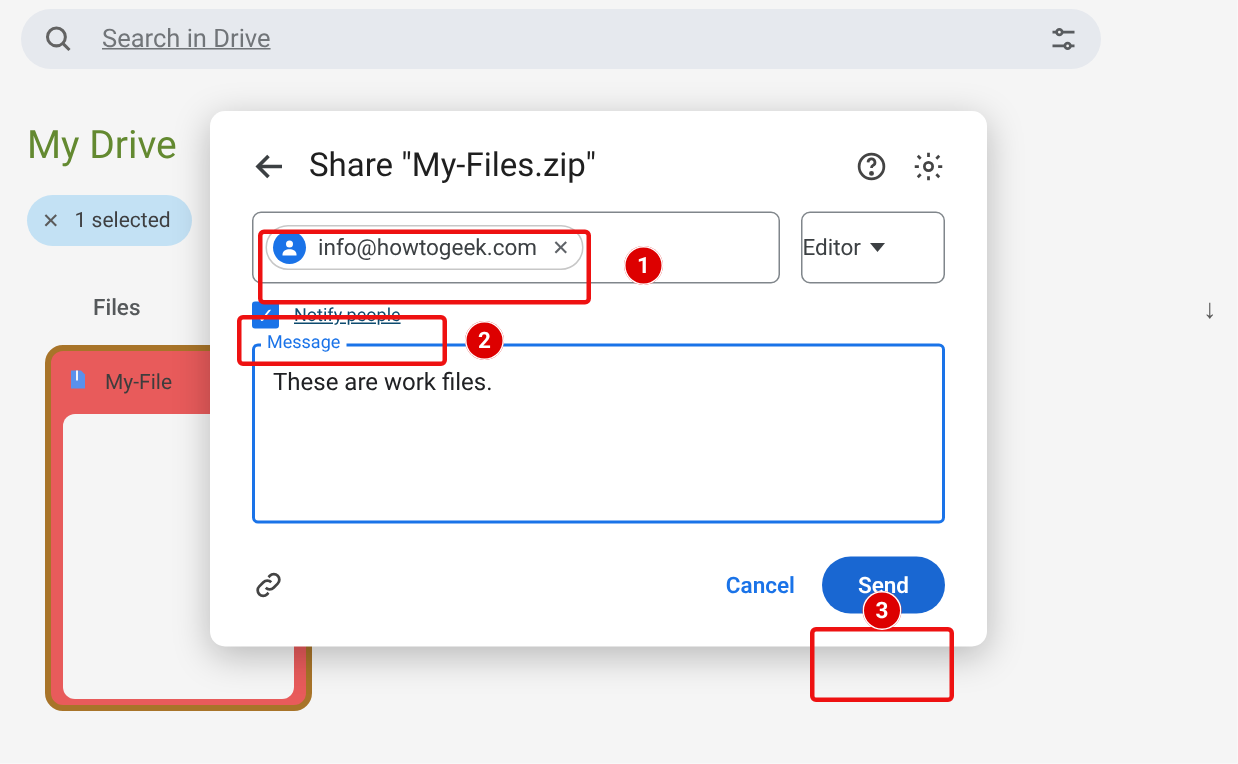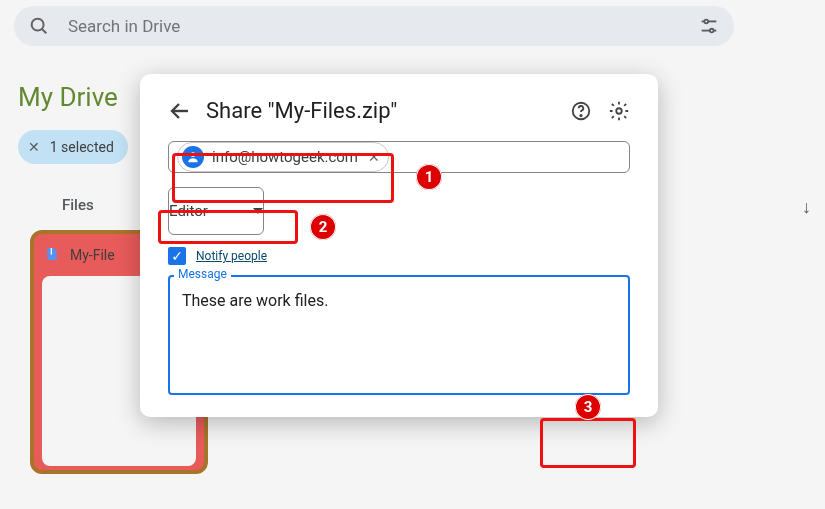--- a/index.html
+++ b/index.html
@@ -1,21 +1,21 @@
 <!DOCTYPE html>
 <html><head>
 <meta charset="utf-8">
 <style>
   * { box-sizing: border-box; margin: 0; padding: 0; font-family: "Google Sans", Roboto, Arial, sans-serif; }
   body { width: 825px; height: 509px; background: #fff; position: relative; overflow: hidden; }
   
   .scrim { position:absolute; inset:0; background: rgba(200,200,200,0.18); z-index:5; pointer-events:none; }
 
   
-  .searchbar { position:absolute; left:14px; top:6px; width:720px; height:40px; background:#edf1f7; border-radius:30px; display:flex; align-items:center; padding:0 14px; color:#5f6368; }
+  .searchbar { position:absolute; left:14px; top:6px; width:720px; height:40px; background:#edf1f7; border-radius:30px; display:flex; align-items:center; padding:0 14px; color:#5f6368;text-decoration:underline; }
   .searchbar .sicon { width:22px; height:22px; color:#4d4d4d; }
   .searchbar .splace { margin-left:18px; font-size:17px; color:#5f6368; }
   .searchbar .filt { margin-left:auto; color:#414549; }
 
   
   .title { position:absolute; left:18px; top:82px; font-size:26px; color:#4d7c0f; }
   .selchip { position:absolute; left:18px; top:130px; height:34px; background:#c2e7fe; border-radius:18px; display:flex; align-items:center; padding:0 14px 0 10px; font-size:14px; color:#202124; gap:10px; }
   .selchip .xi { font-size:14px; color:#444; }
   .fileslabel { position:absolute; left:18px; top:196px; font-size:15px; color:#3c4043; font-weight:500;margin-left:44px; }
   .updown { position:absolute; right:14px; top:196px; color:#444; font-size:18px; }
@@ -26,27 +26,27 @@
   .filecard .thumb { margin:0 8px 8px 8px; height:190px; background:#fff; border-radius:8px; }
 
   
   .modal { position:absolute; left:140px; top:74px; width:518px; background:#fff; border-radius:10px; box-shadow:0 6px 24px rgba(0,0,0,0.25); z-index:10; padding:24px 28px 22px 28px; }
   .mhead { display:flex; align-items:center; gap:14px; }
   .back { width:24px; height:24px; color:#3c4043; cursor:pointer; }
   .mtitle { font-size:22px; color:#1f1f1f; }
   .headright { margin-left:auto; display:flex; gap:16px; align-items:center; }
   .ricon { width:22px; height:22px; color:#444; cursor:pointer; }
 
-  .row1 { margin-top:18px; display:flex; gap:14px;flex-direction:column; }
+  .row1 { margin-top:18px; display:flex; gap:14px; }
   .chipbox { flex:1; border:1px solid #80868b; border-radius:6px; height:48px; display:flex; align-items:center; padding:0 8px 0 8px; }
   .personchip { display:inline-flex; align-items:center; gap:8px; border:1px solid #c7c7c7; background:#fff; border-radius:20px; padding:3px 8px 3px 4px; font-size:15px; color:#3c4043; }
   .avatar { width:22px; height:22px; border-radius:50%; background:#1a73e8; display:flex; align-items:center; justify-content:center; color:#fff; font-size:14px; }
   .chipx { color:#5f6368; font-size:14px; margin-left:2px; cursor:pointer; }
 
-  .roledd { width:96px; border:1px solid #80868b; border-radius:6px; height:48px; display:flex; align-items:center; justify-content:space-between; gap:6px; font-size:15px; color:#3c4043; cursor:pointer; }
+  .roledd { width:96px; border:1px solid #80868b; border-radius:6px; height:48px; display:flex; align-items:center; justify-content:flex-start; gap:6px; font-size:15px; color:#3c4043; cursor:pointer; }
   .roledd .carrot { border-left:5px solid transparent; border-right:5px solid transparent; border-top:6px solid #3c4043; }
 
   .notifyrow { margin-top:12px; display:flex; align-items:center; gap:10px; }
   .cb { width:18px; height:18px; border:2px solid #1a73e8; background:#1a73e8; border-radius:2px; display:flex; align-items:center; justify-content:center; color:#fff; font-size:14px; }
   .notifylbl { font-size:12px; color:#0c4a6e;text-decoration:underline; }
 
   .msgwrap { margin-top:10px; position:relative; }
   .msgfield { border:2px solid #1a73e8; border-radius:4px; padding:14px 12px 14px 12px; min-height:120px; font-size:16px; color:#202124; }
   .msgfloat { position:absolute; top:-8px; left:6px; background:#fff; padding:0 4px; font-size:12px; color:#1a73e8; }
 
@@ -143,20 +143,29 @@
   <div class="notifyrow">
     <div class="cb">✓</div>
     <span class="notifylbl">Notify people</span>
   </div>
 
   <div class="msgwrap">
     <span class="msgfloat">Message</span>
     <div class="msgfield">These are work files.</div>
   </div>
 
+  <div class="footer">
+    <svg class="linkicon" viewBox="0 0 24 24" fill="none" stroke="currentColor" stroke-width="2">
+        <path d="M10 14a4 4 0 0 0 5.7 0l3-3a4 4 0 0 0-5.7-5.7l-1 1"></path>
+        <path d="M14 10a4 4 0 0 0-5.7 0l-3 3a4 4 0 0 0 5.7 5.7l1-1"></path>
+      </svg>
+    <div class="spacer"></div>
+    <button class="btn-cancel">Cancel</button>
+    <button class="btn-send">Send</button>
+  </div>
 </div>
 
 <div class="red-hl" style="left:172px; top:153px; width:222px; height:50px;"></div>
 <div class="red-hl" style="left:158px; top:210px; width:140px; height:34px;"></div>
 <div class="red-hl" style="left:540px; top:418px; width:96px; height:50px;"></div>
 
 <div class="numbadge" style="left:416px; top:164px;">1</div>
 <div class="numbadge" style="left:310px; top:214px;">2</div>
 <div class="numbadge" style="left:575px; top:394px;">3</div>
 

